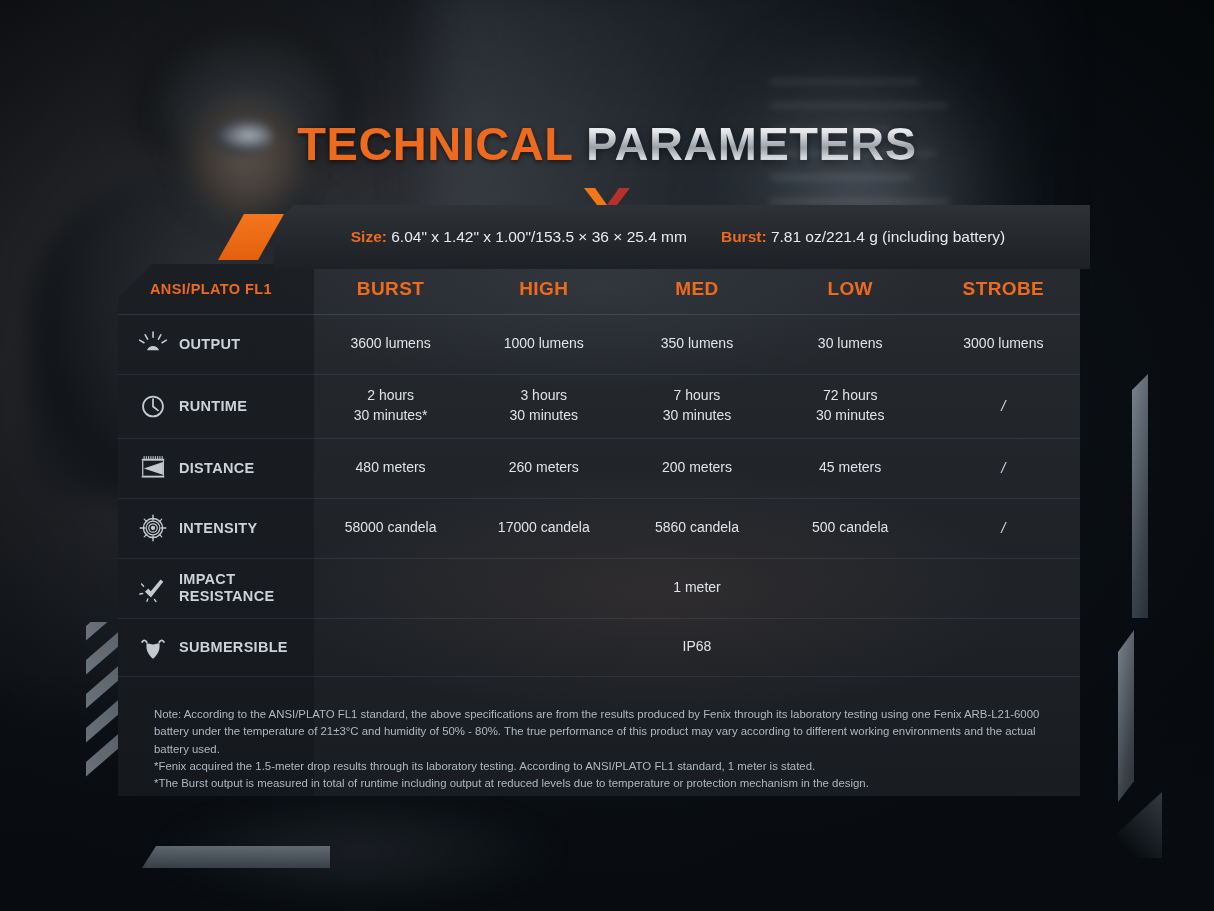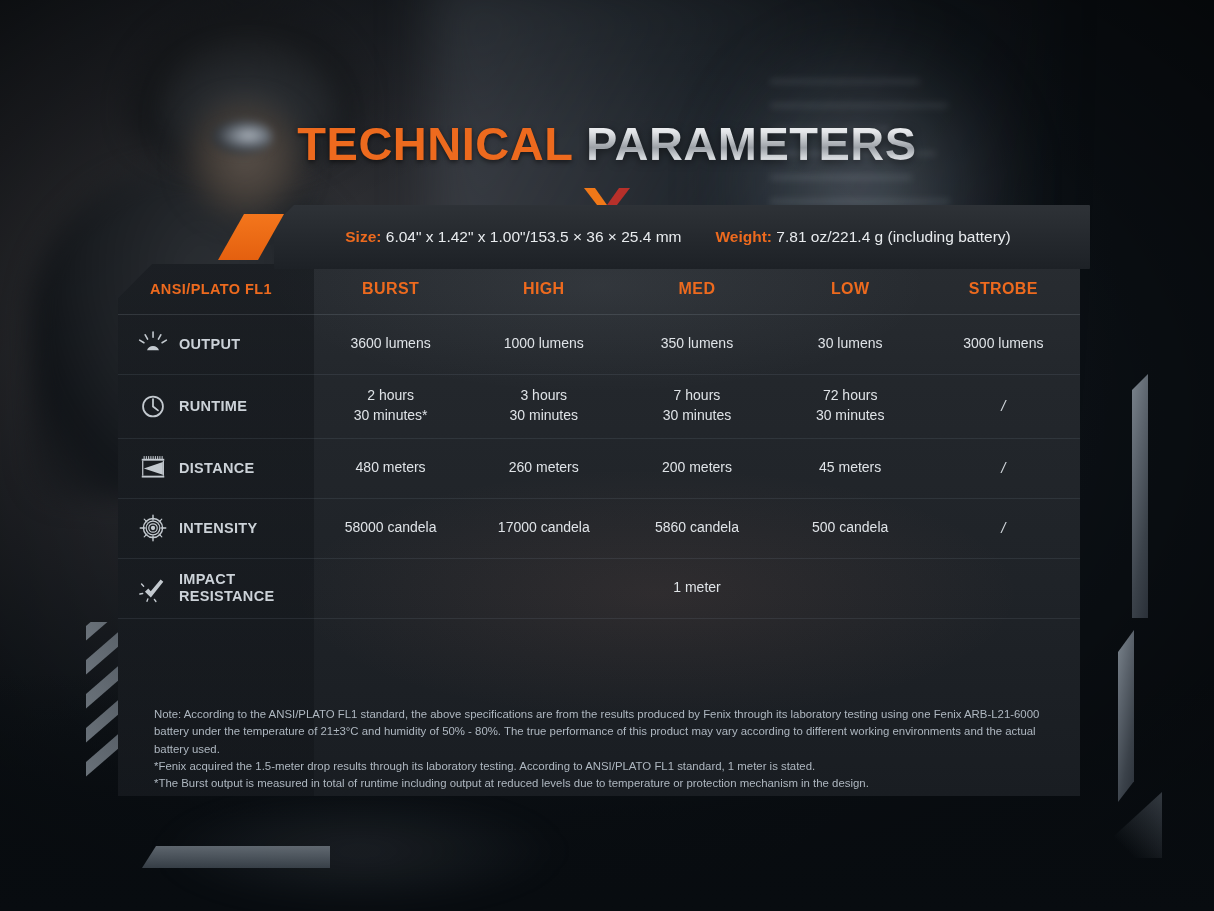--- a/index.html
+++ b/index.html
@@ -170,21 +170,21 @@
       radial-gradient(460px 150px at 50% 4%, rgba(180,190,200,.08), rgba(0,0,0,0) 72%);
     pointer-events:none;
   }
 
   table { position:relative; width:962px; border-collapse:collapse; table-layout:fixed; z-index:2; }
   col.c-label { width:196px; }
   col.c-mode  { width:153.2px; }
 
   thead th {
     height:50px; vertical-align:middle;
-    color:#ED6A1E; font-size:16px; font-weight:bold; letter-spacing:.4px;
+    color:#ED6A1E; font-size:19px; font-weight:bold; letter-spacing:.4px;
     text-align:center;
     border-bottom:1px solid rgba(160,172,184,.18);
   }
   thead th.th-label { text-align:left; padding-left:32px; font-size:14.5px; }
 
   tbody td {
     color:#dfe3e7; font-size:14px; text-align:center; vertical-align:middle;
     border-bottom:1px solid rgba(150,162,175,.13);
     line-height:1.42;
   }
@@ -272,21 +272,21 @@
 </div>
 
 <div id="specbar-notch"></div>
 <div id="specbar">
   <div id="specbar-inner">
     <div class="spec-item">
       <span class="spec-k">Size:</span>
       <span class="spec-v">6.04" x 1.42" x 1.00"/153.5 × 36 × 25.4 mm</span>
     </div>
     <div class="spec-item">
-      <span class="spec-k">Weight:</span>
+      <span class="spec-k">Burst:</span>
       <span class="spec-v">7.81 oz/221.4 g (including battery)</span>
     </div>
   </div>
 </div>
 
 <div id="panel">
   <div id="label-col-shade"></div>
   <div id="panel-sheen"></div>
 
   <table>
@@ -422,20 +422,39 @@
                   <g stroke="#c3c9cf" stroke-width="1.5" stroke-linecap="round" fill="none">
                     <path d="M6.0 14.2l-2.2-2.4M5.0 21.8l-3.0 .6M10.5 27.6l-.9 2.6M17.5 28.2l1.6 2.2"></path>
                   </g>
                 </svg>
               </span>
               <span class="lbl-txt">IMPACT<br>RESISTANCE</span>
             </div>
           </td>
           <td colspan="5">1 meter</td>
         </tr>
+        <tr style="height: 58px;">
+          <td class="cell-label">
+            <div class="lbl-flex">
+              <span style="display: block;">
+                <svg class="ic" viewBox="0 0 32 32">
+                  <g fill="#c3c9cf">
+                    <path d="M9.0 12.0 C11.4 12.0 13.6 13.2 16 13.2 C18.4 13.2 20.6 12.0 23.0 12.0 L23.0 15.4 C23.0 21.0 19.6 25.4 16 28.6 C12.4 25.4 9.0 21.0 9.0 15.4 Z"></path>
+                  </g>
+                  <g stroke="#c3c9cf" stroke-width="2.0" stroke-linecap="round" fill="none">
+                    <path d="M4.4 10.6 C6.0 8.2 8.0 8.4 9.3 10.9"></path>
+                    <path d="M27.6 10.6 C26.0 8.2 24.0 8.4 22.7 10.9"></path>
+                  </g>
+                </svg>
+              </span>
+              <span class="lbl-txt">SUBMERSIBLE</span>
+            </div>
+          </td>
+          <td colspan="5">IP68</td>
+        </tr>
       </tbody>
   </table>
 </div>
 
 <div id="note">
   <p>Note: According to the ANSI/PLATO FL1 standard, the above specifications are from the results produced by Fenix through its laboratory testing using one Fenix ARB-L21-6000 battery under the temperature of 21±3°C and humidity of 50% - 80%. The true performance of this product may vary according to different working environments and the actual battery used.</p>
   <p>*Fenix acquired the 1.5-meter drop results through its laboratory testing. According to ANSI/PLATO FL1 standard, 1 meter is stated.</p>
   <p>*The Burst output is measured in total of runtime including output at reduced levels due to temperature or protection mechanism in the design.</p>
 </div>
 

